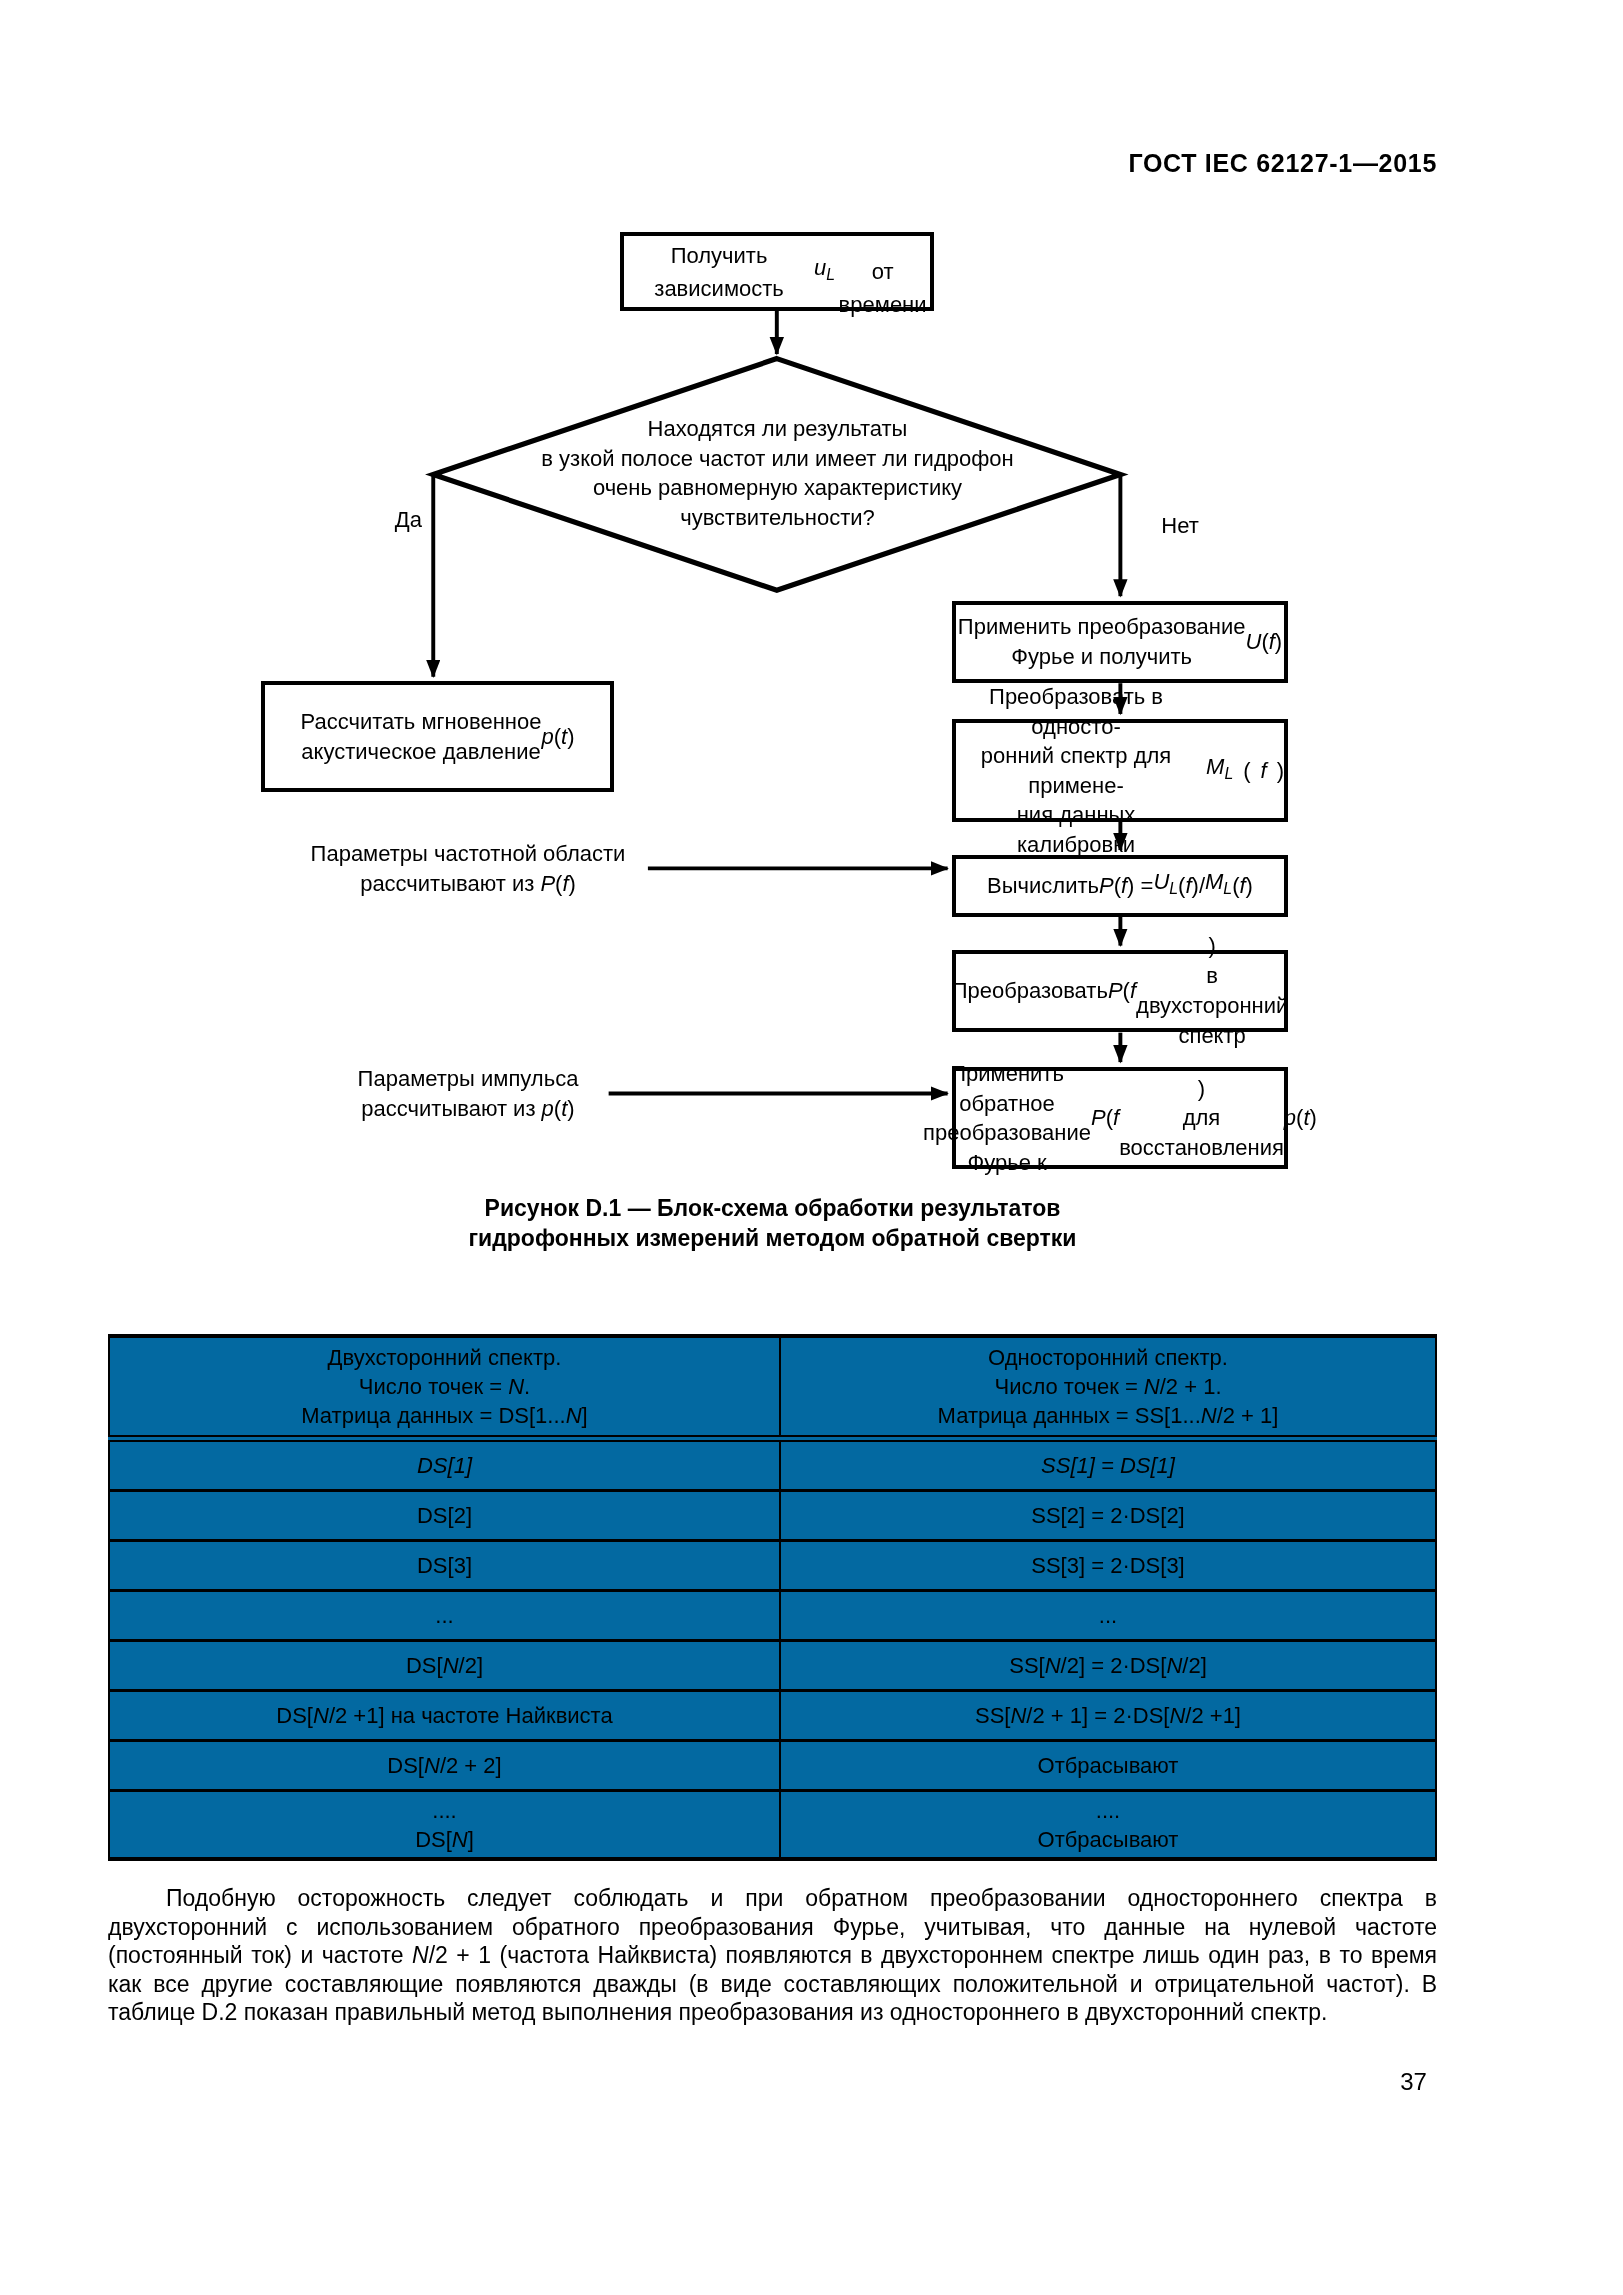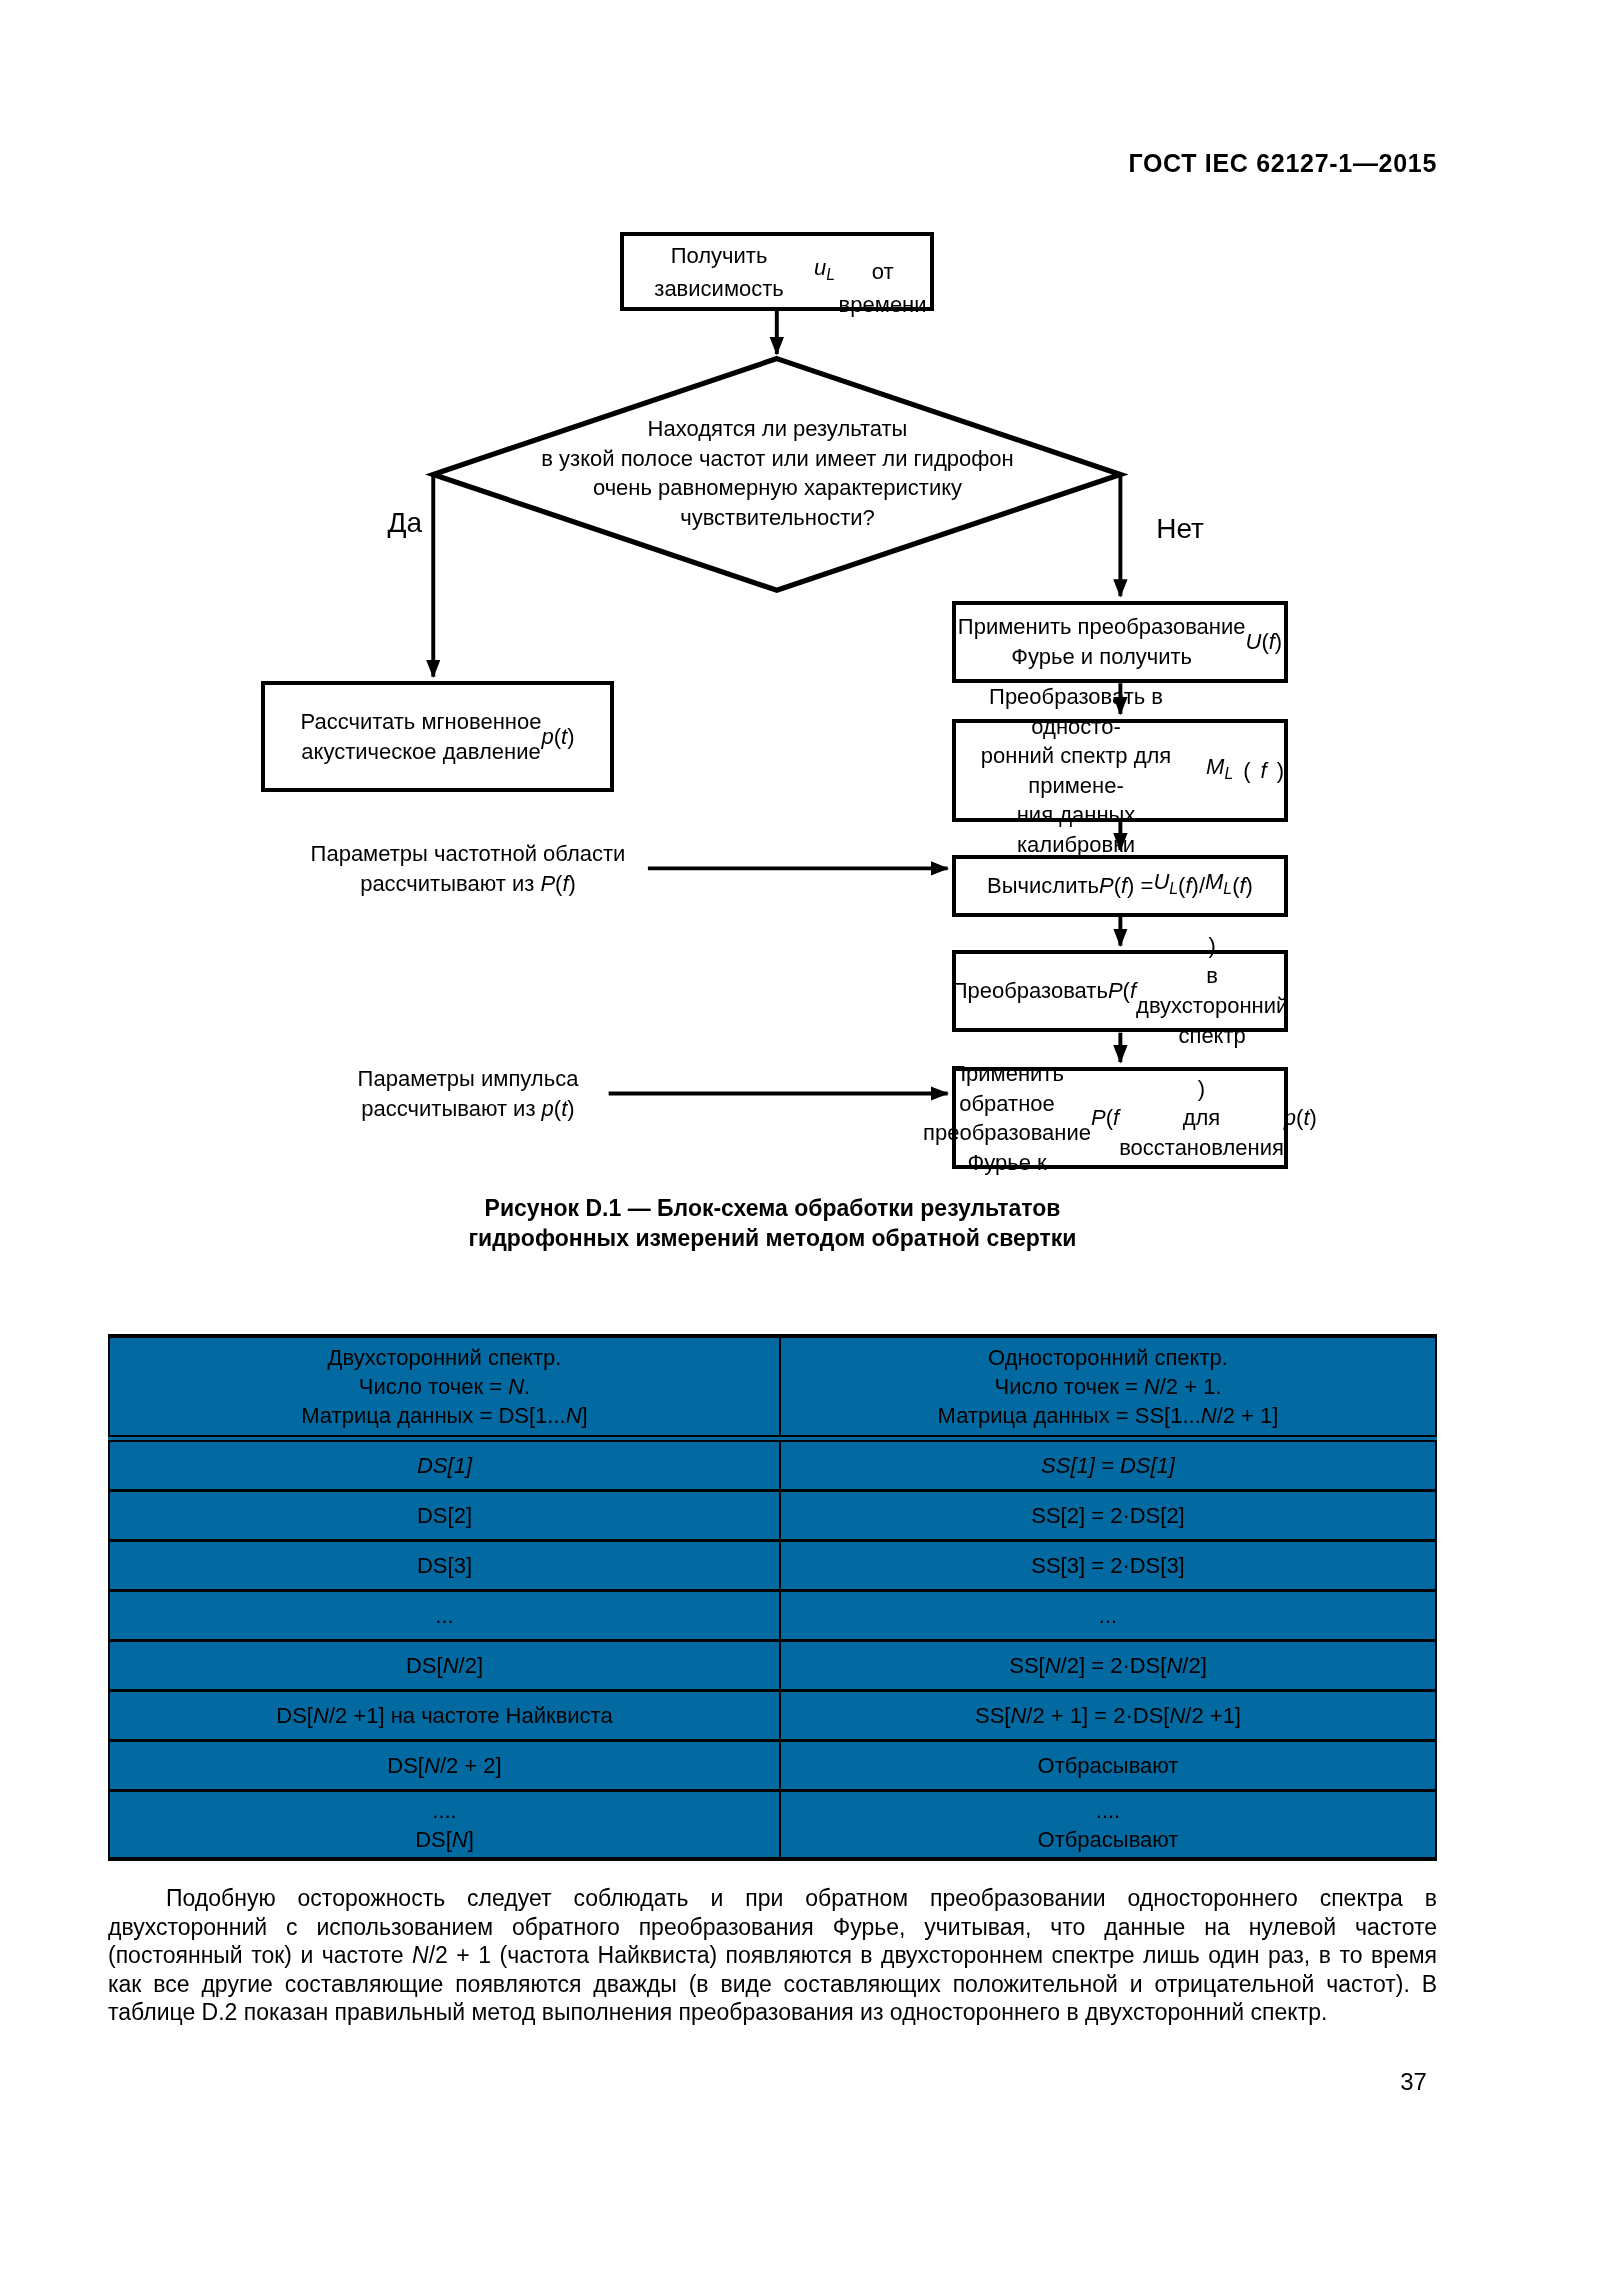--- a/index.html
+++ b/index.html
@@ -26,21 +26,21 @@
   .b-left{left:261px;top:681px;width:353px;height:111px;}
   .b-r1{left:952px;top:601px;width:336px;height:82px;}
   .b-r2{left:952px;top:719px;width:336px;height:103px;line-height:29.5px;gap:10px;}
   .b-r3{left:952px;top:855px;width:336px;height:62px;}
   .b-r4{left:952px;top:950px;width:336px;height:82px;}
   .b-r5{left:952px;top:1067px;width:336px;height:102px;line-height:29.5px;}
   .diamond-text{
     left:450px;top:414px;width:655px;z-index:3;
     text-align:center;font-size:22px;line-height:29.5px;
   }
-  .branch-label{font-size:28px;z-index:3;}
+  .branch-label{font-size:22px;z-index:3;}
   .lbl-yes{left:357px;top:507px;width:65px;text-align:right;}
   .lbl-no{left:1134px;top:513px;width:92px;text-align:center;}
   .side-label{
     left:301px;width:334px;text-align:center;
     font-size:22px;line-height:30px;z-index:3;
   }
   .lbl-freq{top:839px;}
   .lbl-pulse{top:1064px;}
   .fig-caption{
     left:108px;top:1193px;width:1329px;

